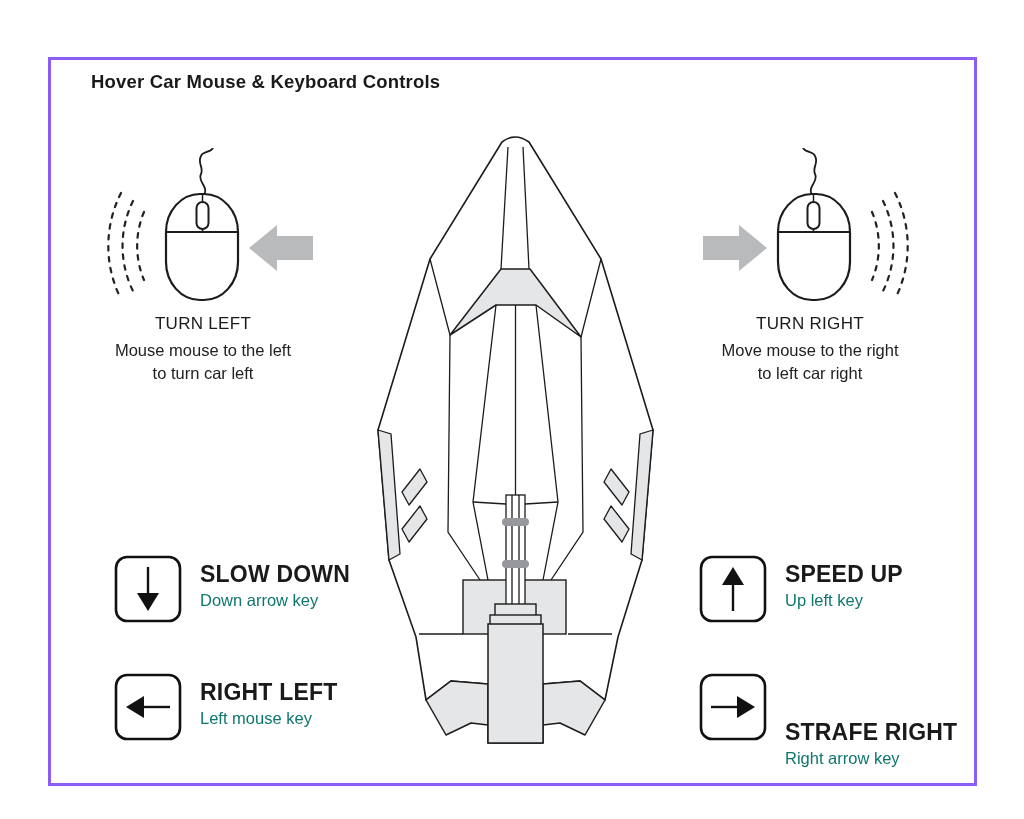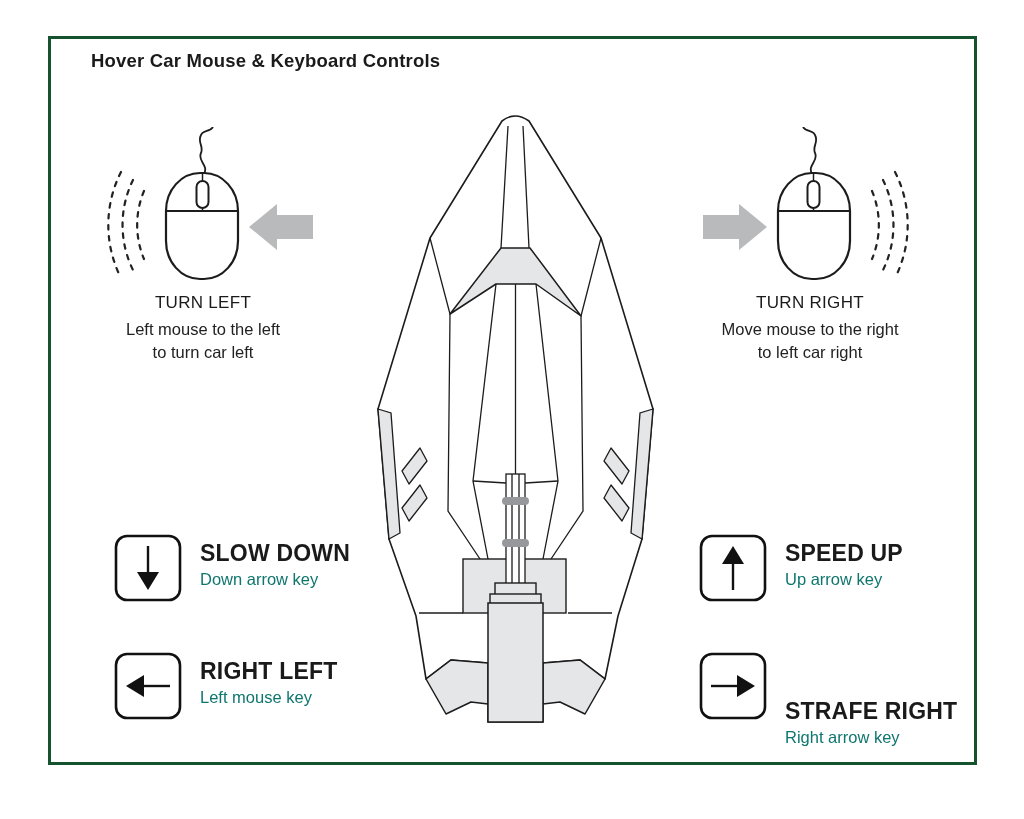--- a/index.html
+++ b/index.html
@@ -1,19 +1,19 @@
 <!DOCTYPE html>
 <html><head>
 <meta charset="utf-8">
 <style>
   html,body{margin:0;padding:0;background:#fff;}
   .page{position:relative;width:1024px;height:819px;background:#ffffff;
         font-family:"Liberation Sans",sans-serif;color:#1a1a1a;overflow:hidden;}
-  .frame{position:absolute;left:48px;top:36px;width:929px;height:729px;
-         border:3px solid #14532d;box-sizing:border-box;background:#fff;}
+  .frame{position:absolute;left:48px;top:57px;width:929px;height:729px;
+         border:3px solid #8b5cf6;box-sizing:border-box;background:#fff;}
   .abs{position:absolute;}
   .diagram-title{left:40px;top:11px;font-size:18.5px;font-weight:bold;letter-spacing:.2px;}
   .mouse-text{width:200px;text-align:center;}
   .mouse-text .h{font-size:17px;font-weight:normal;letter-spacing:.3px;margin-bottom:5px;}
   .mouse-text .p{font-size:16.5px;line-height:23px;color:#222;}
   .key-text .h{font-size:23px;font-weight:bold;letter-spacing:.2px;margin-bottom:3px;}
   .key-text .p{font-size:16.5px;color:#0f766e;}
   svg{display:block;}
   .thin{stroke:#1c1c1c;stroke-width:1.3;fill:none;}
 </style>
@@ -36,21 +36,21 @@
         <rect x="63" y="46" width="72" height="106" rx="34" ry="38" fill="#ffffff" stroke="#1c1c1c" stroke-width="2.2"></rect>
         <line x1="63" y1="84" x2="135" y2="84" stroke="#1c1c1c" stroke-width="1.8"></line>
         <line x1="99.5" y1="46" x2="99.5" y2="55" stroke="#1c1c1c" stroke-width="1.5"></line>
         <line x1="99.5" y1="80" x2="99.5" y2="84" stroke="#1c1c1c" stroke-width="1.5"></line>
         <rect x="93.5" y="54" width="12" height="27" rx="6" fill="#ffffff" stroke="#1c1c1c" stroke-width="2"></rect>
         <polygon points="146,100 174,77 174,88 210,88 210,112 174,112 174,123" fill="#b9babc"></polygon>
       </g>
     </svg>
     <div class="abs mouse-text" style="left:52px;top:254px;">
       <div class="h">TURN LEFT</div>
-      <div class="p">Left mouse to the left</div>
+      <div class="p">Mouse mouse to the left</div>
       <div class="p">to turn car left</div>
     </div>
 
     <svg class="abs" style="left:650px;top:88px;" width="212" height="158" viewBox="0 0 212 158">
       <use href="#mouse-asm" transform="scale(-1,1) translate(-212,0)"></use>
     </svg>
     <div class="abs mouse-text" style="left:659px;top:254px;">
       <div class="h">TURN RIGHT</div>
       <div class="p">Move mouse to the right</div>
       <div class="p">to left car right</div>
@@ -133,21 +133,21 @@
       <div class="p">Left mouse key</div>
     </div>
 
     <svg class="abs" style="left:647px;top:494px;" width="70" height="70" viewBox="0 0 70 70">
       <use href="#key-frame"></use>
       <line x1="35" y1="57" x2="35" y2="28" stroke="#111" stroke-width="2.4"></line>
       <polygon points="24,31 46,31 35,13" fill="#111"></polygon>
     </svg>
     <div class="abs key-text" style="left:734px;top:501px;">
       <div class="h">SPEED UP</div>
-      <div class="p">Up arrow key</div>
+      <div class="p">Up left key</div>
     </div>
 
     <svg class="abs" style="left:647px;top:612px;" width="70" height="70" viewBox="0 0 70 70">
       <use href="#key-frame"></use>
       <line x1="13" y1="35" x2="42" y2="35" stroke="#111" stroke-width="2.4"></line>
       <polygon points="39,24 39,46 57,35" fill="#111"></polygon>
     </svg>
     <div class="abs key-text" style="left:734px;top:619px;margin-top:40px;">
       <div class="h">STRAFE RIGHT</div>
       <div class="p">Right arrow key</div>

